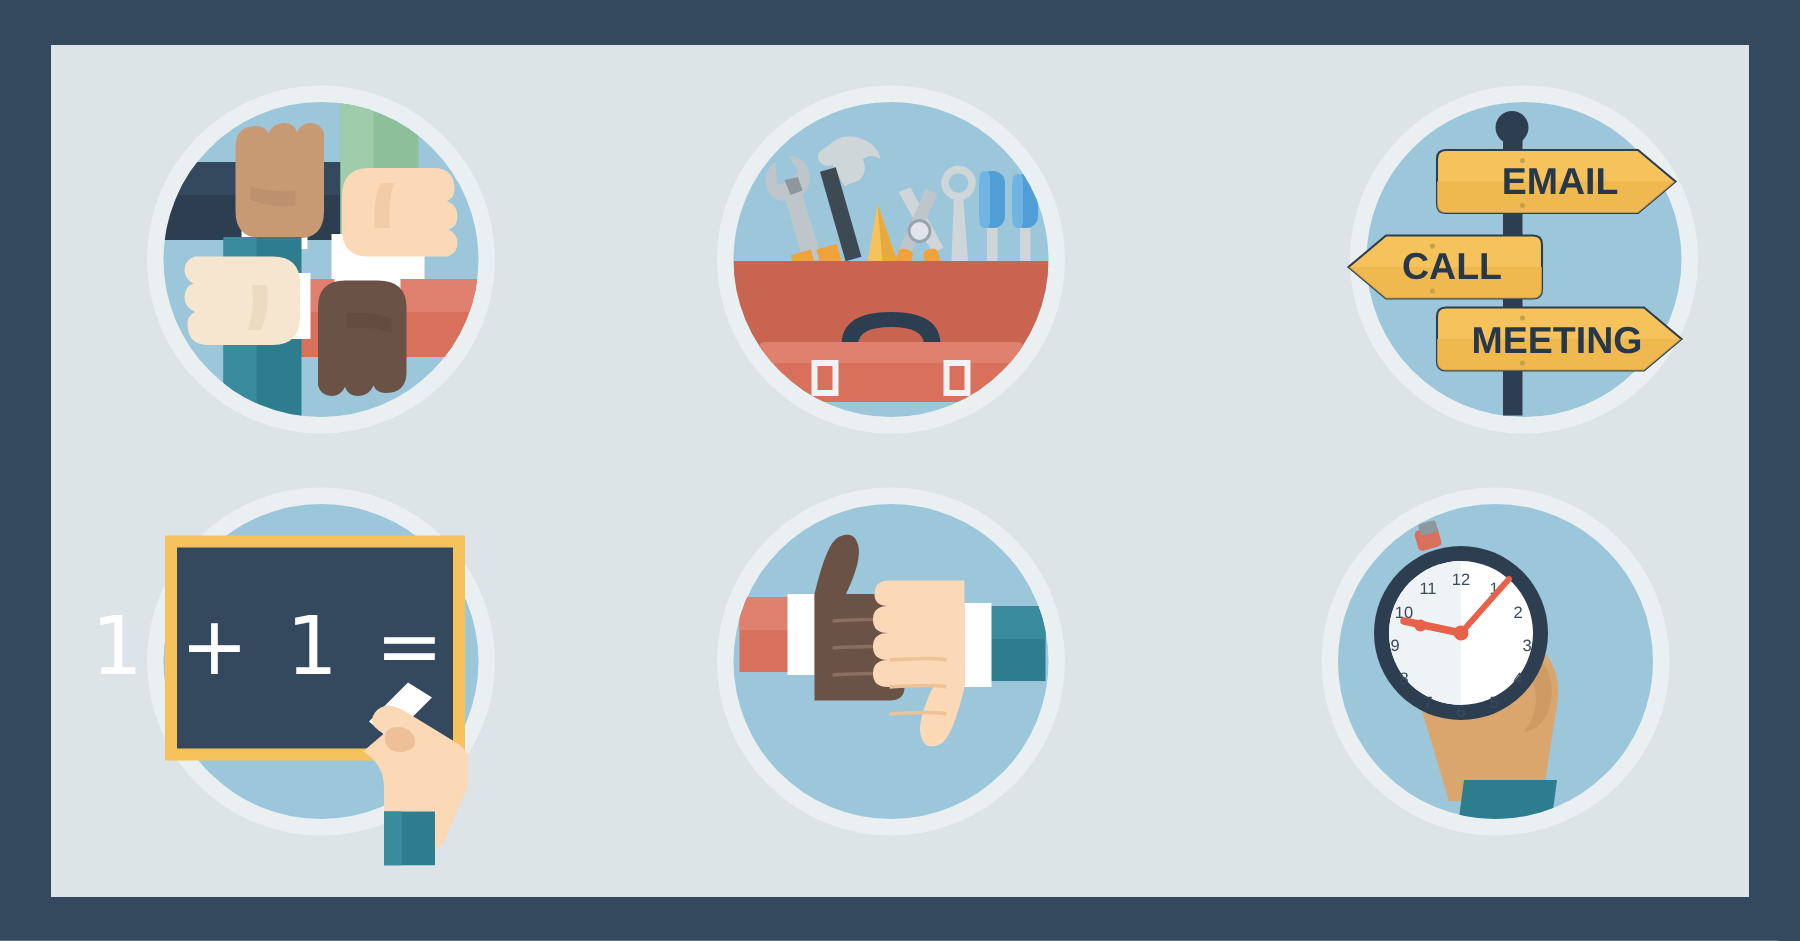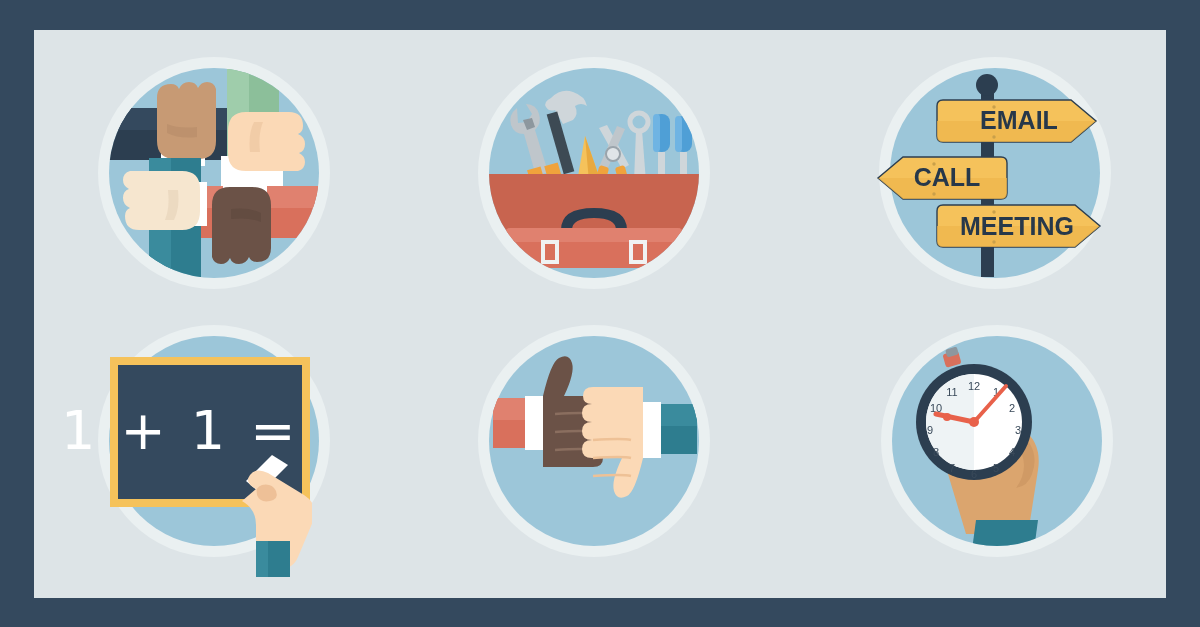--- a/index.html
+++ b/index.html
@@ -136,21 +136,21 @@
             <rect x="56" y="176" width="10" height="16" fill="#d9705c"></rect>
           </g>
           <g>
             <rect x="140" y="172" width="18" height="24" fill="#f0f2f3"></rect>
             <rect x="144" y="176" width="10" height="16" fill="#d9705c"></rect>
           </g>
         </svg>
       </div>
     </div>
 
-    <div class="cell" style="left:845px; top:27px;text-align:right;">
+    <div class="cell" style="left:866px; top:27px;text-align:right;">
       <div class="disc-outer"></div>
       <div class="disc-inner"></div>
       <svg width="272" height="232" viewBox="0 0 272 232" style="position:absolute;left:-22px;top:0;">
         <rect x="124" y="30" width="13" height="190" fill="#2c3e50"></rect>
         <circle cx="130" cy="28" r="11" fill="#2c3e50"></circle>
 
         <g>
           <path d="M80 49 q0-6 6-6 l128 0 l25 21 l-25 21 l-128 0 q-6 0 -6 -6 z" fill="#f5c25b" stroke="#2c3e50" stroke-width="1.4"></path>
           <path d="M80 64 l159 0 l-25 21 l-128 0 q-6 0 -6 -6 z" fill="#eeb54c" opacity=".75"></path>
           <circle cx="137" cy="50" r="1.7" fill="#c9a04a"></circle>

